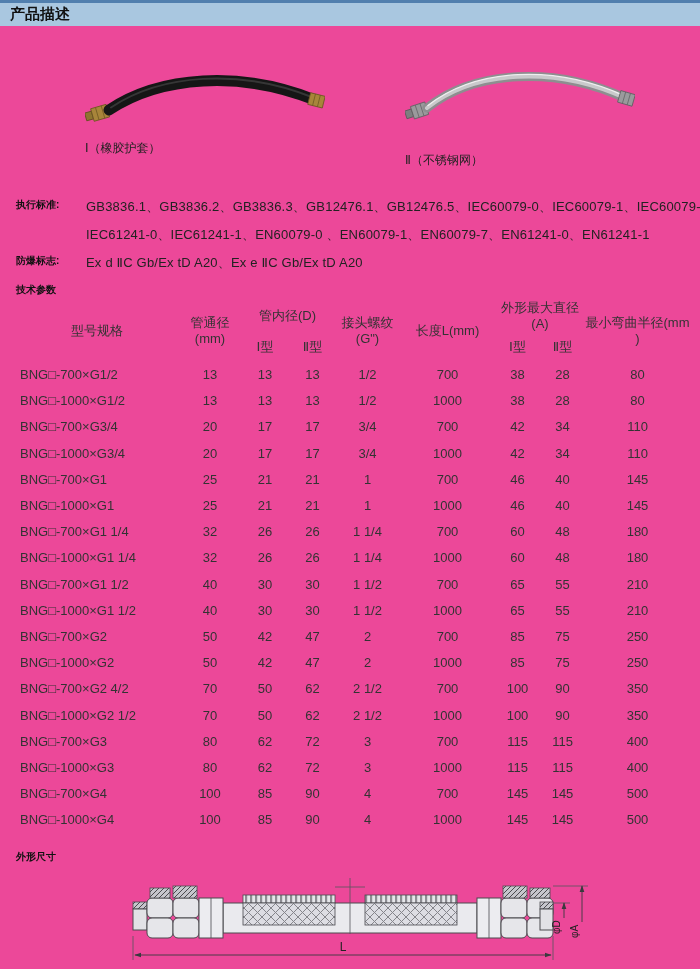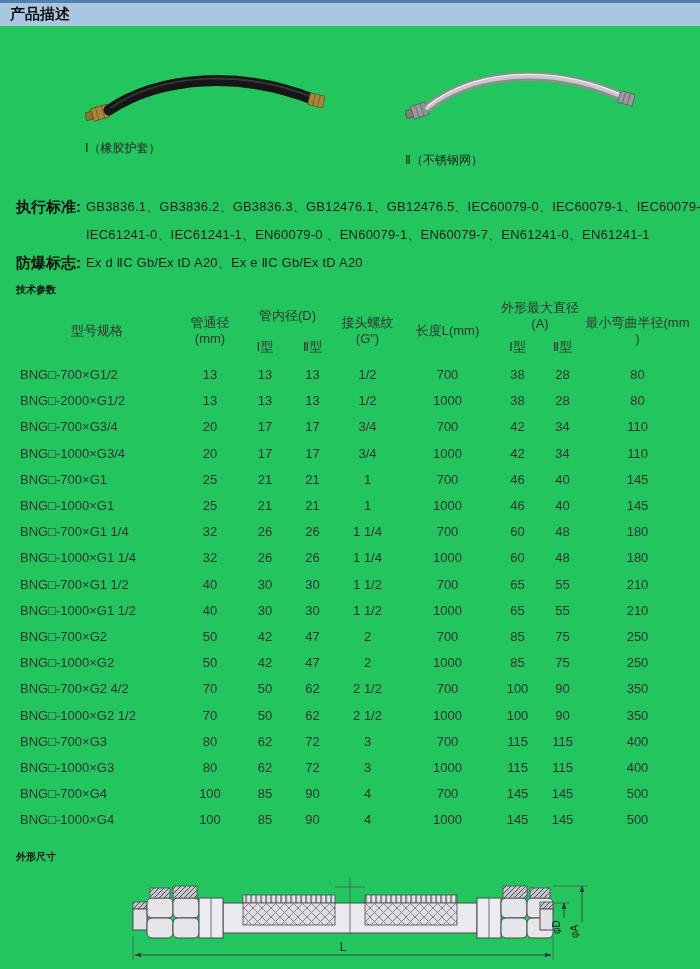--- a/index.html
+++ b/index.html
@@ -1,32 +1,32 @@
 <!DOCTYPE html>
 <html><head>
 <meta charset="utf-8">
 <style>
   html,body{margin:0;padding:0;background:#fff;}
   .page{
-    position:relative;width:700px;height:969px;background:#22c55e;overflow:hidden;
+    position:relative;width:700px;height:969px;background:#ec4899;overflow:hidden;
     font-family:"Liberation Sans","DejaVu Sans",sans-serif;color:#333;
   }
   
   .header-bar{
     position:absolute;top:0;left:0;width:700px;height:26px;
     background:#a9c7e0;border-top:3px solid #517fae;box-sizing:border-box;
   }
   .header-bar .title{
     font-size:15px;font-weight:bold;color:#111;line-height:22px;padding-left:10px;
   }
   
   .fig{position:absolute;}
   .fig-label{position:absolute;font-size:12px;color:#222;text-align:left;}
   
-  .lbl{position:absolute;font-size:15px;font-weight:bold;color:#111;white-space:nowrap;}
+  .lbl{position:absolute;font-size:10px;font-weight:bold;color:#111;white-space:nowrap;}
   .txt{position:absolute;font-size:13px;color:#222;white-space:nowrap;letter-spacing:0.2px;}
   
   .spec-table{
     position:absolute;left:14px;top:300px;width:676px;
     border-collapse:collapse;table-layout:fixed;font-size:13px;color:#333;
   }
   .spec-table th{font-weight:normal;text-align:center;padding:0;line-height:1.25;}
   .spec-table td{text-align:center;padding:0;}
   .spec-table thead tr{height:29px;}
   .spec-table tbody tr{height:26.2px;}
@@ -128,21 +128,21 @@
       <td>13</td>
       <td>13</td>
       <td>1/2</td>
       <td>700</td>
       <td>38</td>
       <td>28</td>
       <td>80</td>
     </tr>
 
     <tr>
-      <td class="model">BNG□-2000×G1/2</td>
+      <td class="model">BNG□-1000×G1/2</td>
       <td>13</td>
       <td>13</td>
       <td>13</td>
       <td>1/2</td>
       <td>1000</td>
       <td>38</td>
       <td>28</td>
       <td>80</td>
     </tr>
 

